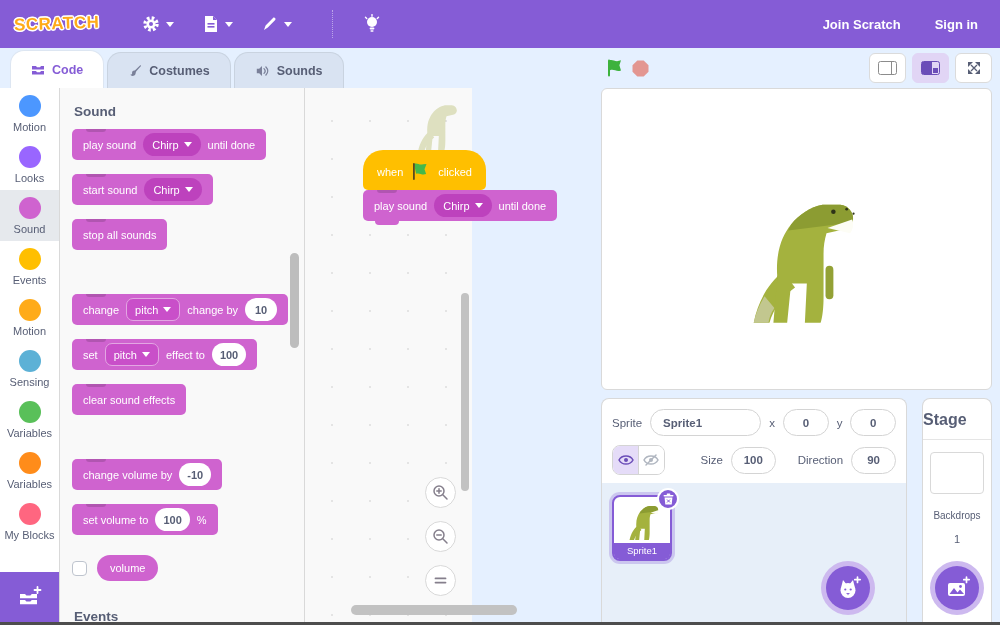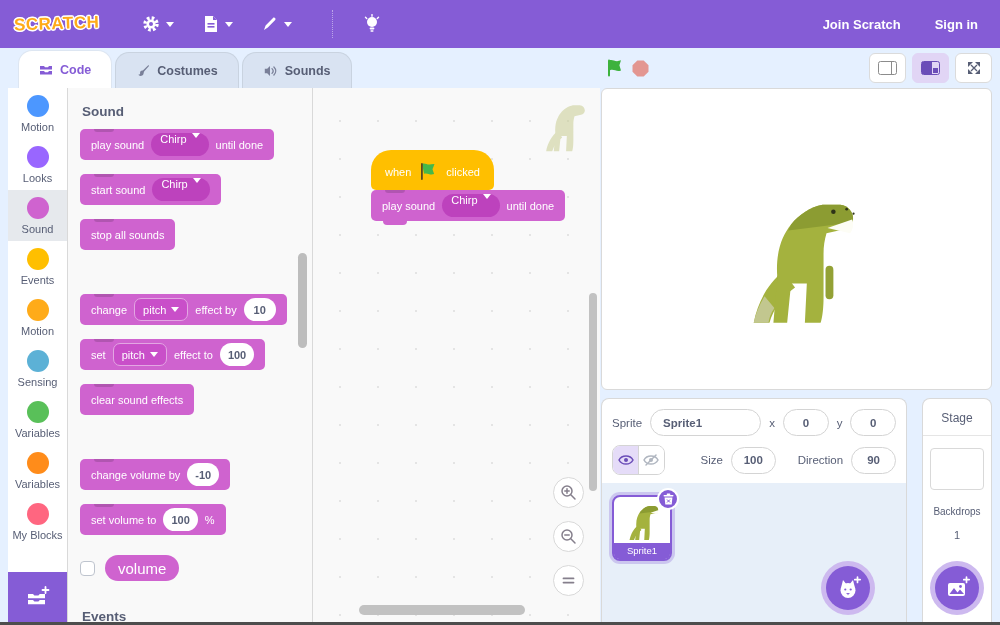--- a/index.html
+++ b/index.html
@@ -16,21 +16,21 @@
   .caret{width:0;height:0;border-left:4px solid transparent;border-right:4px solid transparent;border-top:5px solid #fff}
   .mb-divider{width:1px;height:28px;border-left:1px dotted rgba(255,255,255,.45);margin:0 16px 0 26px}
   .mb-right{margin-left:auto;display:flex;align-items:center;gap:34px;font-weight:700;font-size:13px;padding-right:8px}
   .mb-link{cursor:pointer}
 
   
   .workspace{position:absolute;top:48px;left:0;right:0;bottom:3px}
   .bottom-edge{position:absolute;left:0;right:0;bottom:0;height:3px;background:#4d4d4d}
 
   
-  .editor{position:absolute;left:8px;top:0;width:592px;height:100%}
+  .editor{position:absolute;left:0;top:0;width:472px;height:100%}
   .tabrow{height:40px;display:flex;align-items:flex-end;padding-left:10px;gap:3px}
   .tab{display:flex;align-items:center;gap:7px;height:36px;padding:0 20px;border:1px solid #C9D3E0;border-bottom:none;
        border-radius:14px 14px 0 0;background:#D9E3F2;color:#575E75;font-size:12.5px;font-weight:700;cursor:pointer}
   .tab.active{background:#fff;color:#855CD6;border-color:#DDE6F2;height:38px}
   .editor-body{position:absolute;top:40px;left:0;right:0;bottom:0;display:flex;background:#F9F9F9}
 
   
   .cats{width:60px;background:#fff;border-right:1px solid #D9D9D9;position:relative;z-index:2}
   .cat{display:flex;flex-direction:column;align-items:center;padding:7px 0 6px;cursor:pointer}
   .cat.selected{background:#E6E9ED}
@@ -42,27 +42,27 @@
   .palette{width:245px;position:relative;background:#F9F9F9;border-right:1px solid #D9D9D9;overflow:hidden;padding:14px 0 0 12px}
   .pal-header{font-size:13.5px;font-weight:700;color:#575E75;margin:2px 0 10px 2px}
   .pal-header.events{margin-top:28px}
 
   
   .sblock{--c:#CF63CF;position:relative;display:inline-flex;align-items:center;gap:7px;padding:0 11px;height:31px;
           background:var(--c);border-radius:5px;color:#fff;font-size:11px;font-weight:500;white-space:nowrap;cursor:grab;margin-bottom:14px}
   .sblock::after{content:'';position:absolute;bottom:-4px;left:12px;width:24px;height:8px;background:var(--c);border-radius:4px;z-index:-1}
   .sblock::before{content:'';position:absolute;top:0;left:14px;width:20px;height:3px;background:rgba(0,0,0,.14);border-radius:0 0 3px 3px}
   .sblock.gap{margin-bottom:44px}
-  .dd-oval{display:inline-flex;align-items:flex-start;gap:5px;background:#BD42BD;border-radius:12px;height:23px;padding:0 9px;cursor:pointer}
+  .dd-oval{display:inline-flex;align-items:center;gap:5px;background:#BD42BD;border-radius:12px;height:23px;padding:0 9px;cursor:pointer}
   .dd-rect{display:inline-flex;align-items:center;gap:5px;background:#C94FC9;border:1px solid #E3A6E3;border-radius:7px;height:23px;padding:0 8px;cursor:pointer}
   .dd-caret{width:0;height:0;border-left:4px solid transparent;border-right:4px solid transparent;border-top:5px solid #fff}
   .num-oval{display:inline-flex;align-items:center;justify-content:center;background:#fff;color:#575E75;border-radius:12px;height:23px;min-width:32px;padding:0 8px;font-weight:700;font-size:11px;cursor:text}
   .reporter-row{display:flex;align-items:center;gap:10px;margin:6px 0 0 0}
   .checkbox{width:15px;height:15px;background:#fff;border:1px solid #BEC4CE;border-radius:4px;cursor:pointer}
-  .reporter{display:inline-flex;align-items:center;background:#CF63CF;color:#fff;border-radius:14px;height:26px;padding:0 13px;font-size:15px;font-weight:500;cursor:grab}
+  .reporter{display:inline-flex;align-items:center;background:#CF63CF;color:#fff;border-radius:14px;height:26px;padding:0 13px;font-size:11px;font-weight:500;cursor:grab}
   .hat-partial{position:relative;margin-top:16px;width:130px;height:26px;background:#FFBF00;border-radius:22px 22px 0 0}
   .hat-partial::after{content:'';position:absolute;right:-18px;bottom:0;width:40px;height:12px;background:#FFBF00;border-radius:6px 6px 0 0}
   .pal-scroll{position:absolute;right:5px;top:165px;width:9px;height:95px;background:#BDBDBD;border-radius:5px;cursor:pointer}
 
   
   .canvas{flex:1;position:relative;background-color:#F9F9F9;
           background-image:radial-gradient(#E4E4E4 1.2px,transparent 1.3px);background-size:38px 38px;background-position:8px 14px}
   .script{position:absolute;left:58px;top:62px}
   .hatblock{--c:#FFBF00;position:relative;display:inline-flex;align-items:center;gap:8px;padding:3px 14px 0;height:40px;
             background:var(--c);border-radius:20px 20px 5px 5px;color:#fff;font-size:11px;font-weight:500;cursor:grab}
@@ -106,21 +106,21 @@
                 box-shadow:0 0 0 3px rgba(133,92,214,.28);cursor:pointer;display:flex;flex-direction:column}
   .thumb-img{flex:1;display:flex;align-items:center;justify-content:center;overflow:hidden}
   .thumb-name{background:#855CD6;color:#fff;font-size:9.5px;text-align:center;padding:2px 0 3px;border-radius:0 0 5px 5px}
   .del-badge{position:absolute;top:-9px;right:-9px;width:22px;height:22px;border-radius:50%;background:#855CD6;border:2px solid #fff;
              display:flex;align-items:center;justify-content:center;cursor:pointer}
   .add-circle{position:absolute;width:44px;height:44px;border-radius:50%;background:#855CD6;display:flex;align-items:center;justify-content:center;
               box-shadow:0 0 0 5px #CDB9EF;cursor:pointer}
   .add-sprite{right:36px;bottom:12px}
   .stage-selector{width:70px;background:#fff;border:1px solid #D9D9D9;border-bottom:none;border-radius:8px 8px 0 0;
                   display:flex;flex-direction:column;align-items:center;position:relative}
-  .stage-title{font-size:12px;font-weight:400;color:#575E75;padding:12px 0 10px;width:100%;text-align:center;border-bottom:1px solid #E5E5E5;cursor:pointer}
+  .stage-title{font-size:16px;font-weight:700;color:#575E75;padding:12px 0 10px;width:100%;border-bottom:1px solid #E5E5E5;cursor:pointer}
   .backdrop-thumb{width:54px;height:42px;background:#fff;border:1px solid #D9D9D9;border-radius:4px;margin-top:12px;cursor:pointer}
   .bd-label{font-size:10px;color:#575E75;margin-top:16px}
   .bd-count{font-size:11px;color:#575E75;margin-top:12px}
   .add-backdrop{left:50%;transform:translateX(-50%);bottom:12px}
 </style>
 </head>
 <body>
 
 <div class="app">
 
@@ -261,21 +261,21 @@
           <div><div class="sblock gap">
             <span>stop all sounds</span>
           </div></div>
 
           <div><div class="sblock">
             <span>change</span>
             <span class="dd-rect">
               <span>pitch</span>
                   <span class="dd-caret"></span>
             </span>
-            <span>effect by</span>
+            <span>change by</span>
             <span class="num-oval">10</span>
           </div></div>
 
           <div><div class="sblock">
             <span>set</span>
             <span class="dd-rect">
               <span>pitch</span>
                   <span class="dd-caret"></span>
             </span>
             <span>effect to</span>

